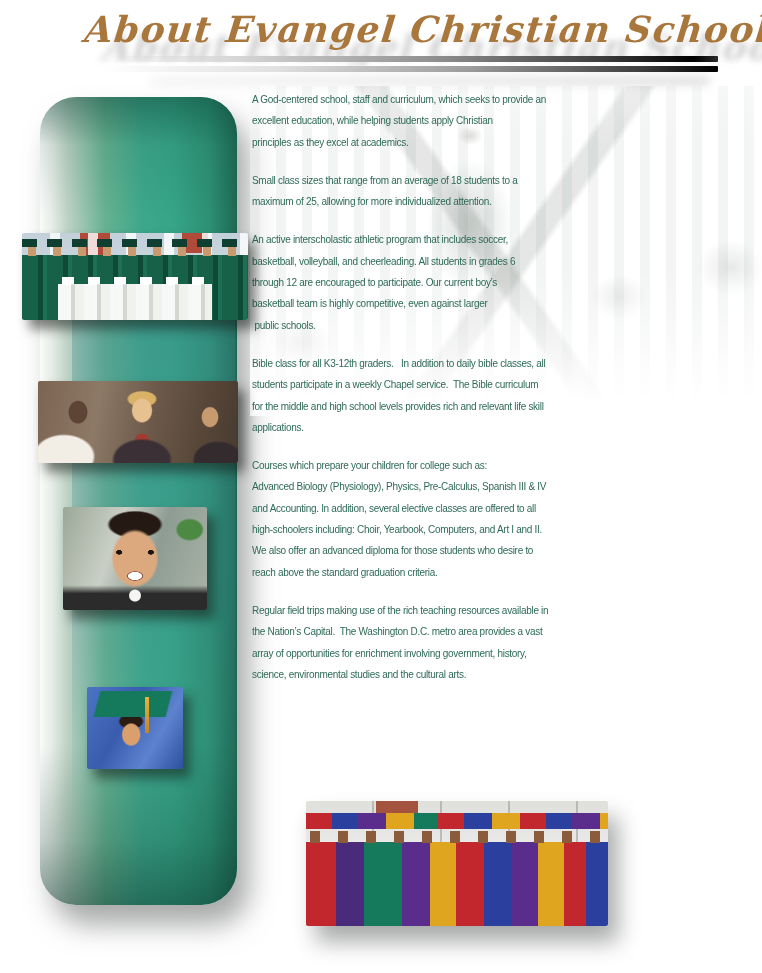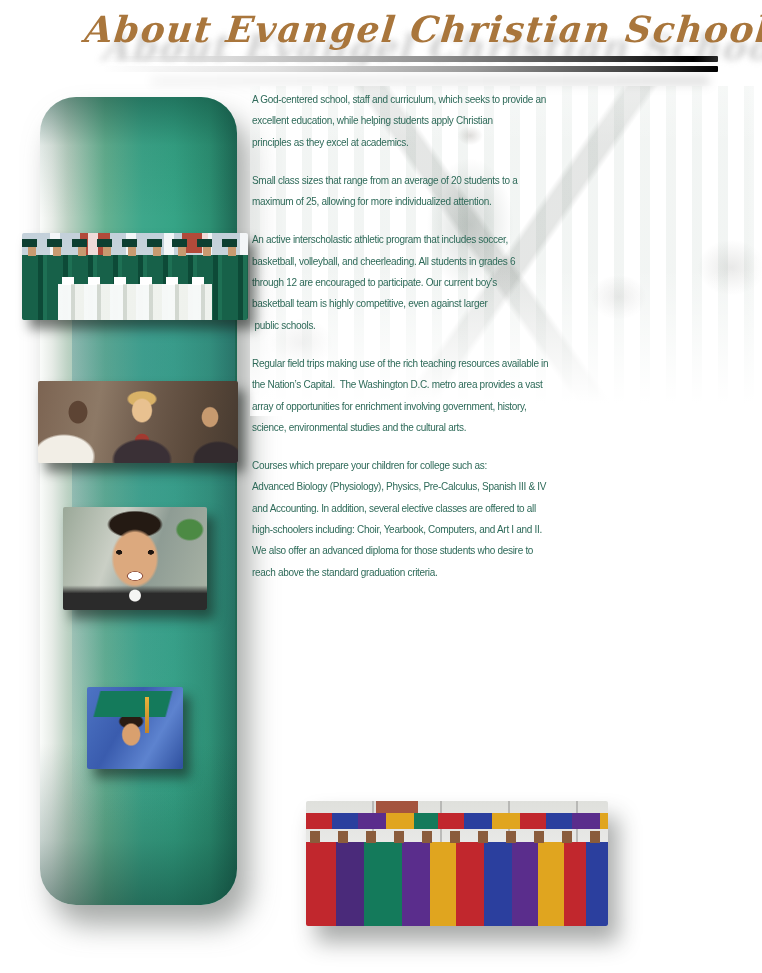--- a/index.html
+++ b/index.html
@@ -124,37 +124,41 @@
     <div class="panel-inner"></div>
   </div>
 
   <div class="watermark"></div>
   <div class="watermark-fade"></div>
 
   <div class="textblock">
     <p>A God-centered school, staff and curriculum, which seeks to provide an
 excellent education, while helping students apply Christian
 principles as they excel at academics.</p>
-    <p>Small class sizes that range from an average of 20 students to a
+    <p>Small class sizes that range from an average of 18 students to a
 maximum of 25, allowing for more individualized attention.</p>
     <p>An active interscholastic athletic program that includes soccer,
 basketball, volleyball, and cheerleading. All students in grades 6
 through 12 are encouraged to participate. Our current boy’s
 basketball team is highly competitive, even against larger
  public schools.</p>
-    <p>Regular field trips making use of the rich teaching resources available in
-the Nation’s Capital.  The Washington D.C. metro area provides a vast
-array of opportunities for enrichment involving government, history,
-science, environmental studies and the cultural arts.</p>
+    <p>Bible class for all K3-12th graders.   In addition to daily bible classes, all
+students participate in a weekly Chapel service.  The Bible curriculum
+for the middle and high school levels provides rich and relevant life skill
+applications.</p>
     <p>Courses which prepare your children for college such as:
 Advanced Biology (Physiology), Physics, Pre-Calculus, Spanish III &amp; IV
 and Accounting. In addition, several elective classes are offered to all
 high-schoolers including: Choir, Yearbook, Computers, and Art I and II.
 We also offer an advanced diploma for those students who desire to
 reach above the standard graduation criteria.</p>
+    <p>Regular field trips making use of the rich teaching resources available in
+the Nation’s Capital.  The Washington D.C. metro area provides a vast
+array of opportunities for enrichment involving government, history,
+science, environmental studies and the cultural arts.</p>
   </div>
 
   <div class="photo ph1"></div>
   <div class="photo ph2"></div>
   <div class="photo ph3"></div>
   <div class="photo ph4"></div>
 
   <div class="photo ph5"></div>
 
 </div>

